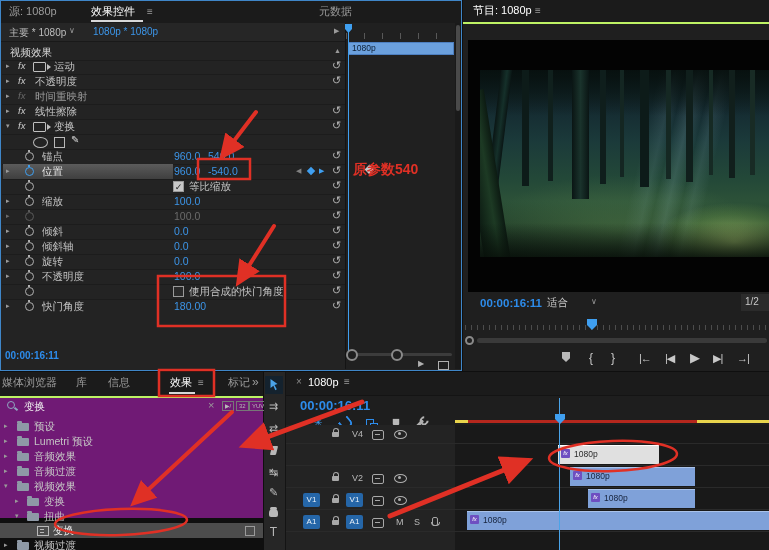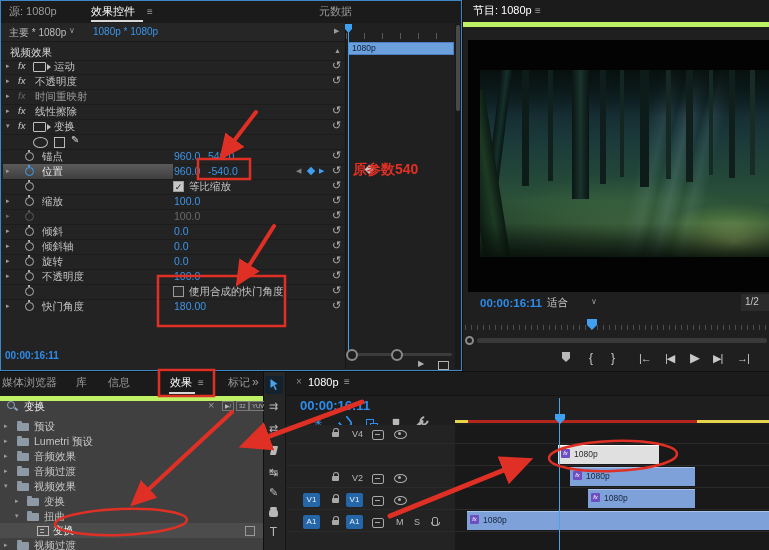--- a/index.html
+++ b/index.html
@@ -1,20 +1,20 @@
 <!DOCTYPE html>
 <html><head>
 <meta charset="utf-8">
 <style>
   html,body{margin:0;padding:0}
   body{width:769px;height:550px;position:relative;overflow:hidden;background:#0f0f0f;
        font-family:"Liberation Sans",sans-serif;color:#c8c8c8;-webkit-font-smoothing:antialiased}
   .a{position:absolute}
   .panel{position:absolute;background:#232323;box-sizing:border-box}
-  .tabbar{position:absolute;left:0;top:0;right:0;height:22px;background:#1b1b1b;font-size:11px;color:#9b9b9b;border-bottom:5px solid #bef264}
+  .tabbar{position:absolute;left:0;top:0;right:0;height:22px;background:#1b1b1b;font-size:11px;color:#9b9b9b;border-bottom:2px solid #bef264}
   .tab{position:absolute;top:0;line-height:21px;white-space:nowrap}
   .tab.on{color:#fff}
   .underline{position:absolute;height:2px;background:#d8d8d8}
   .menu{color:#9b9b9b;font-size:10px}
   .blue{color:#3c95e8}
   .tc{color:#2d8ceb;font-weight:bold}
   .dim{color:#6a6a6a!important}
   
   .er{position:absolute;left:1px;width:344px;height:15px;font-size:10.5px;color:#c4c4c4;border-bottom:1px solid rgba(0,0,0,.18)}
   .er span,.er i{position:absolute;font-style:normal}
@@ -285,21 +285,21 @@
     <span style="left:126px;top:351px;font-size:12px">{</span>
     <span style="left:148px;top:351px;font-size:12px">}</span>
     <span style="left:176px;top:352px">|←</span>
     <span style="left:202px;top:352px">|◀</span>
     <span style="left:227px;top:350px;font-size:13px">▶</span>
     <span style="left:250px;top:352px">▶|</span>
     <span style="left:274px;top:352px">→|</span>
   </div>
 </div>
 
-<div class="panel" style="left:0;top:372px;width:263px;height:178px;background:#404040">
+<div class="panel" style="left:0;top:372px;width:263px;height:146px;background:#701a75">
   <div class="tabbar" style="height:24px">
     <span class="tab" style="left:2px">媒体浏览器</span>
     <span class="tab" style="left:76px">库</span>
     <span class="tab" style="left:108px">信息</span>
     <span class="tab on" style="left:170px">效果</span>
     <span class="tab menu" style="left:198px">≡</span>
     <div class="underline" style="left:169px;top:20px;width:26px"></div>
     <span class="tab" style="left:228px">标记</span>
     <span class="tab" style="left:252px;font-size:12px">»</span>
   </div>

